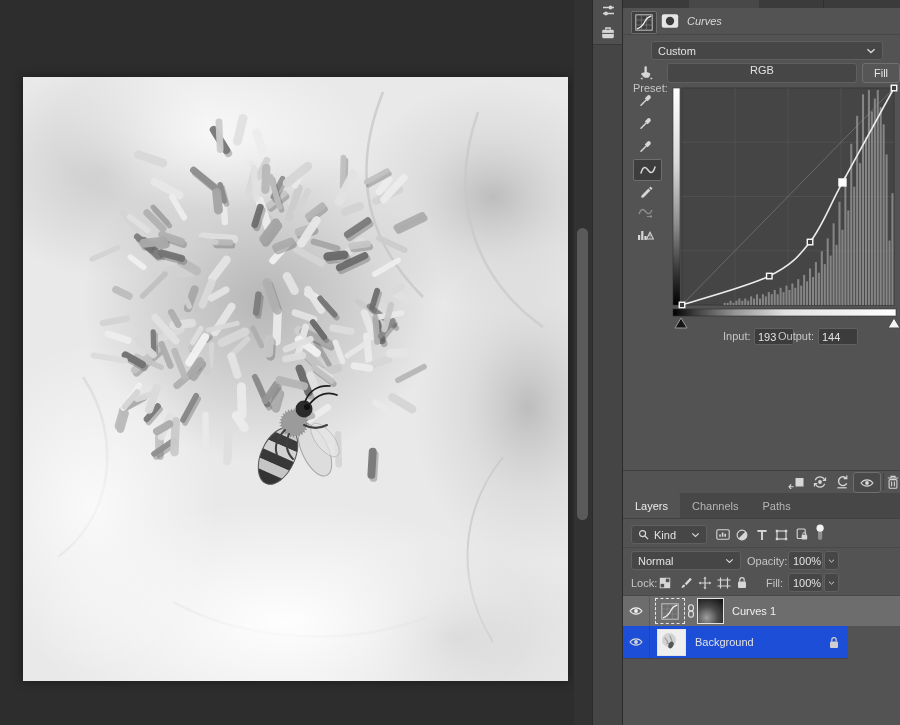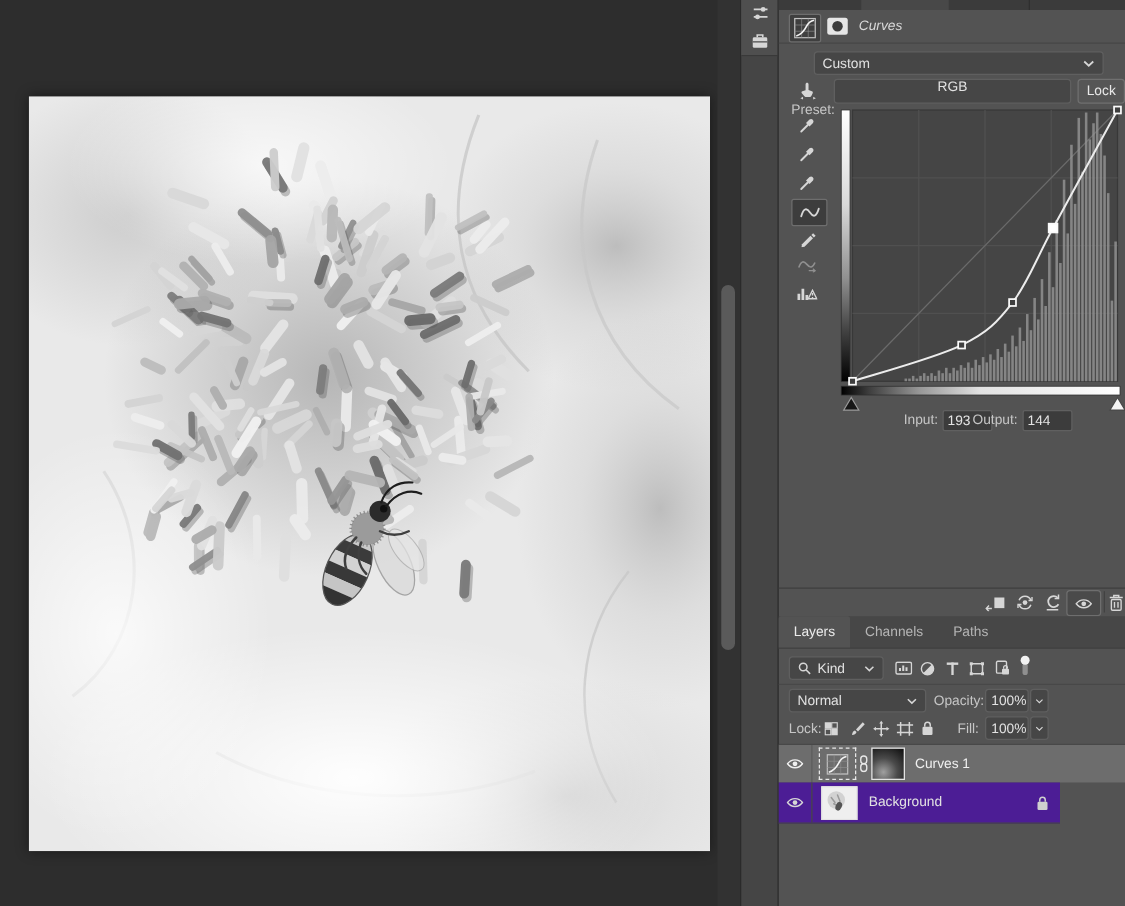--- a/index.html
+++ b/index.html
@@ -497,21 +497,21 @@
       </div>
 
       <div class="abs combo" style="left:44px;top:55px;width:190px;height:20px;flex-direction:column;">
         <span class="val">RGB</span>
         <span class="spacer"></span>
         <svg class="ic" width="10" height="6">
             <use href="#ic-chev"></use>
           </svg>
       </div>
       <div class="abs btn" style="left:239px;top:55px;width:38px;">
-        <span>Lock</span>
+        <span>Fill</span>
       </div>
 
       <svg class="ic abs" style="left:16px;top:57px;" width="15" height="15">
           <use href="#ic-hand"></use>
         </svg>
       <svg class="ic abs" style="left:16px;top:85px;" width="14" height="14">
           <use href="#ic-dropper"></use>
         </svg>
       <svg class="ic abs" style="left:16px;top:108px;" width="14" height="14">
           <use href="#ic-dropper"></use>
@@ -761,21 +761,21 @@
               <use href="#ic-curvegrid"></use>
             </svg>
         </div>
         <svg class="ic" width="8" height="14" style="margin:0 2px;color:#e8e8e8;">
             <use href="#ic-chain"></use>
           </svg>
         <div class="thumb-border" style="width:27px;height:26px;background:radial-gradient(circle at 35% 78%, #a0a0a0 0%, #4a4a4a 45%, #0c0c0c 100%);"></div>
         <span style="margin-left:8px;color:#f0f0f0;">Curves 1</span>
       </div>
 
-      <div class="abs layer-row" style="left:0;top:133px;width:225px;height:33px;background:#4c1d95;border-bottom:1px solid #464646;box-sizing:border-box;">
+      <div class="abs layer-row" style="left:0;top:133px;width:225px;height:33px;background:#1d4ed8;border-bottom:1px solid #464646;box-sizing:border-box;">
         <div class="eyecell">
           <svg class="ic" width="14" height="10">
               <use href="#ic-eye"></use>
             </svg>
         </div>
         <div class="thumb-border" style="margin-left:7px;width:29px;height:27px;background:#f1f1f1;overflow:hidden;">
           <svg width="27" height="25" viewBox="0 0 27 25">
             <rect width="27" height="25" fill="#efefef"></rect>
             <circle cx="11" cy="10" r="7" fill="#d2d2d2"></circle>
             <path d="M7 8 l3 4 M12 6 l2 5 M9 13 l4 2" stroke="#9a9a9a" stroke-width="1.2" stroke-linecap="round"></path>

